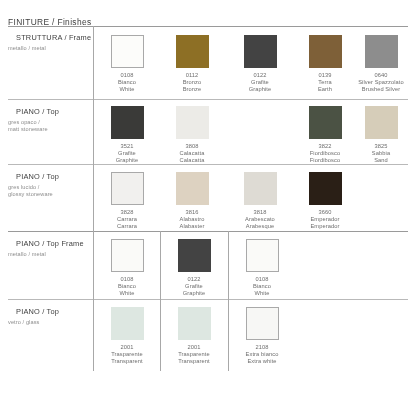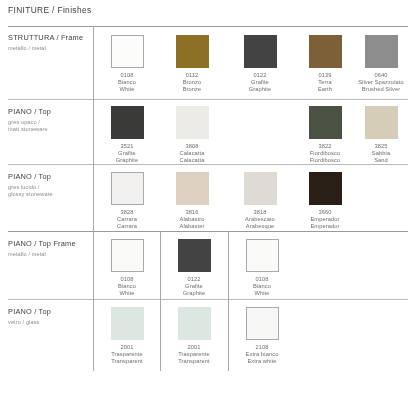--- a/index.html
+++ b/index.html
@@ -7,21 +7,21 @@
     width: 416px; height: 416px;
     background: #ffffff;
     font-family: "Liberation Sans", sans-serif;
     color: #4a4a4a;
     overflow: hidden;
   }
   .sheet { position: relative; width: 416px; height: 416px; padding: 0; }
 
   
   .title {
-    position: absolute; left: 8px; top: 5px;
+    position: absolute; left: 8px; top: 17px;
     font-size: 8.4px; letter-spacing: 0.35px;
     color: #3e3e3e; white-space: nowrap;
   }
 
   
   .hrule {
     position: absolute; left: 8px; right: 8px;
     height: 1px; background: #9a9a9a;
   }
   .hrule.light { background: #b9b9b9; }
@@ -30,21 +30,21 @@
     background: #a8a8a8;
   }
   .vdiv {
     position: absolute; width: 1px; background: #a8a8a8;
   }
 
   
   .rowlabel { position: absolute; left: 8px; }
   .rowlabel .lab-main {
     font-size: 7.4px; color: #3e3e3e; letter-spacing: 0.2px;
-    white-space: nowrap; line-height: 10px;
+    white-space: nowrap; line-height: 10px; margin-left: 8px;
   }
   .rowlabel .lab-sub {
     font-size: 5.6px; color: #8d8d8d; letter-spacing: 0.1px;
     line-height: 7.4px; margin-top: 1.5px; white-space: nowrap;
   }
 
   
   .cell { position: absolute; width: 66px; text-align: center; }
   .chip {
     width: 33px; height: 33px; margin: 0 auto;

